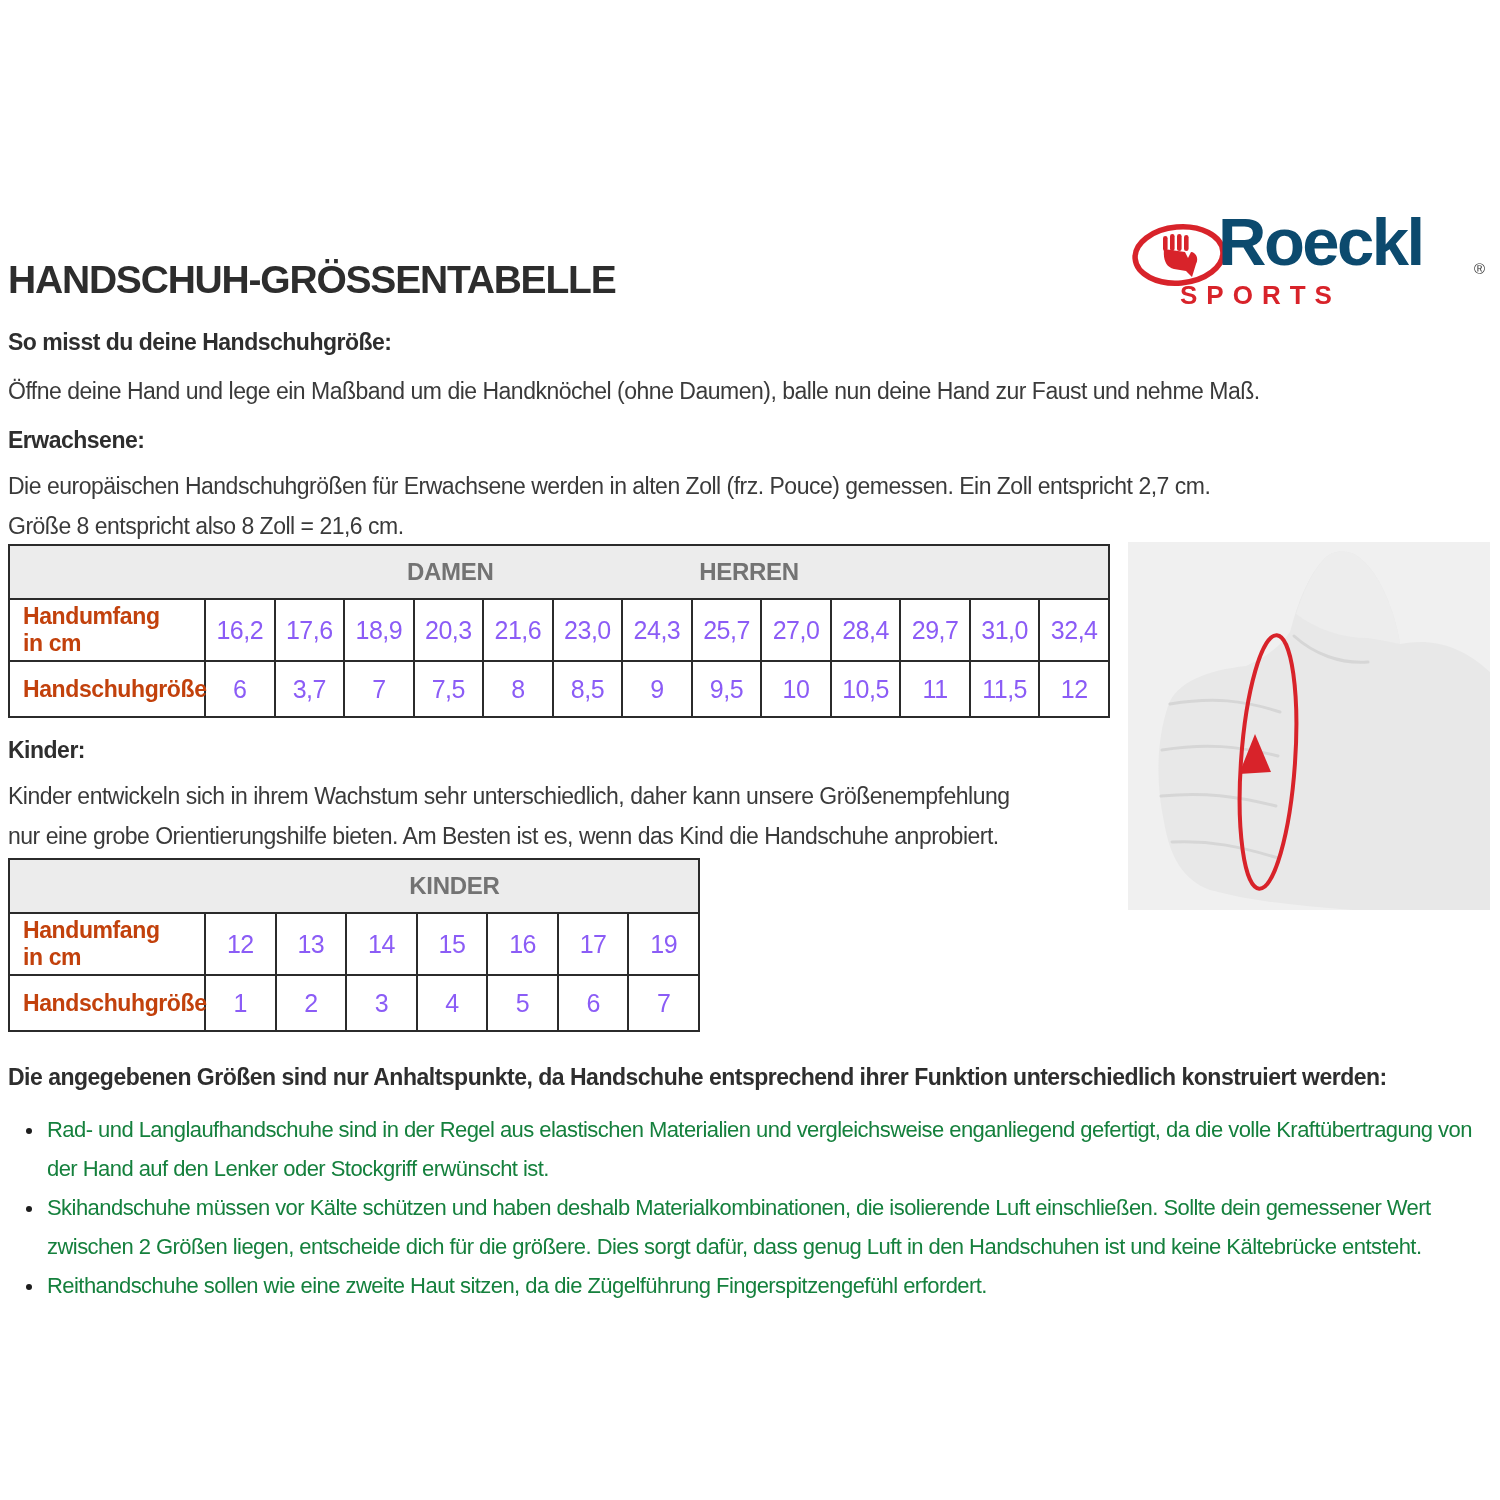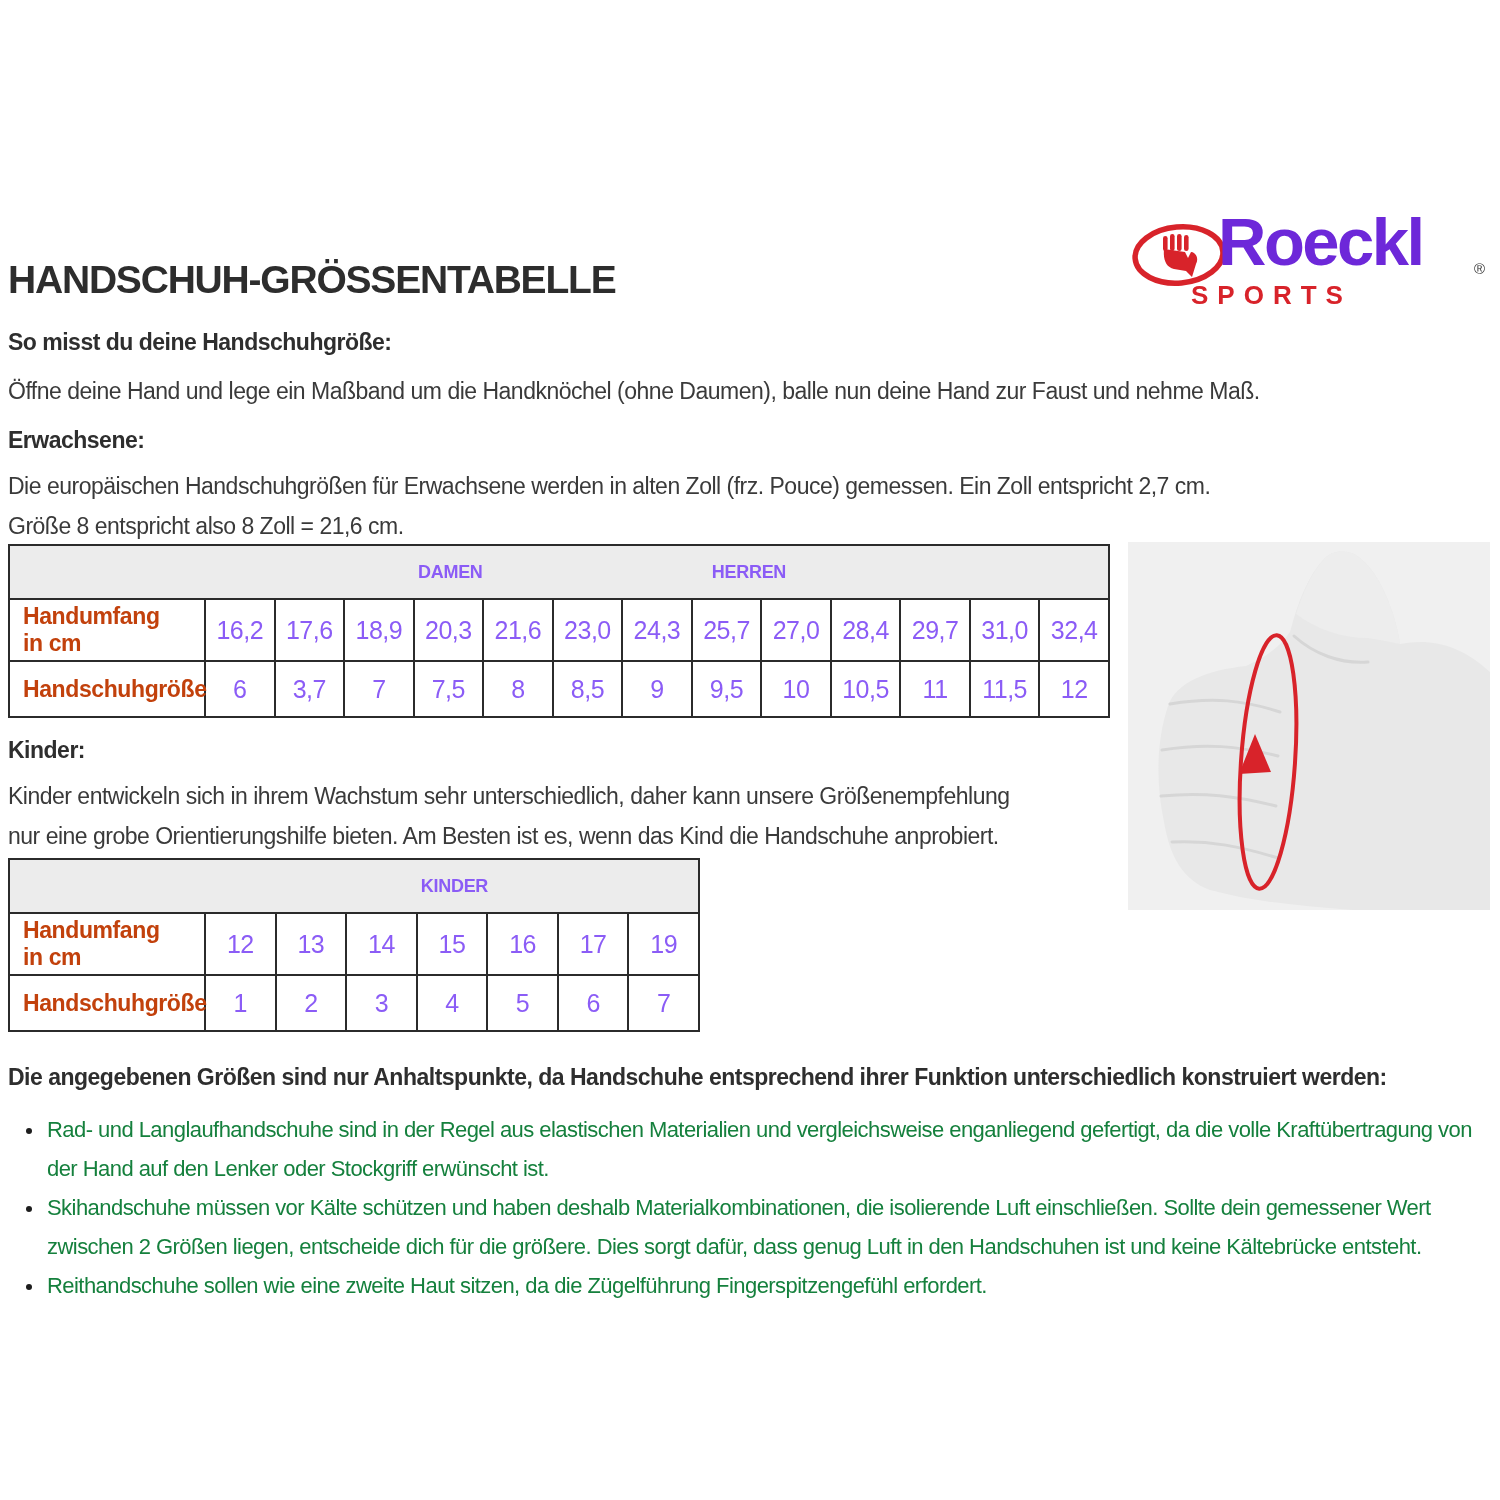--- a/index.html
+++ b/index.html
@@ -7,24 +7,24 @@
     width:1500px;height:1500px;background:#ffffff;
     font-family:"Liberation Sans","DejaVu Sans",sans-serif;
     color:#3a3a3a;
   }
   .page{position:relative;width:1500px;height:1500px;overflow:hidden;background:#fff;}
 
   
   .logo{position:absolute;left:1122px;top:216px;width:375px;height:100px;}
   .logo-oval{position:absolute;left:8px;top:6px;width:100px;height:68px;}
   .brand{position:absolute;left:96px;top:-8px;font-size:67px;font-weight:700;
-         letter-spacing:-2.5px;color:#6d28d9;line-height:1;}
+         letter-spacing:-2.5px;color:#0c4a6e;line-height:1;}
   .reg{position:absolute;left:352px;top:44px;font-size:15px;color:#3a3a3a;}
   .sports{position:absolute;left:58px;top:66px;font-size:26px;font-weight:700;
-          letter-spacing:9px;color:#d8232a;line-height:1;margin-left:11px;}
+          letter-spacing:9px;color:#d8232a;line-height:1;}
 
   
   h1{position:absolute;left:8px;top:258px;margin:0;font-size:39px;font-weight:700;
      letter-spacing:-1.2px;color:#2d2d2d;white-space:nowrap;}
   .sec{position:absolute;left:8px;width:1488px;}
   .sec p{margin:0;font-size:23px;line-height:40px;letter-spacing:-0.5px;}
   .sec .head{font-weight:700;color:#2e2e2e;line-height:34px;}
   .ml{white-space:pre-line;}
   #sec-intro{top:325px;}
   #sec-intro .body-text{margin-top:12px;}
@@ -34,21 +34,21 @@
   #sec-children .body-text{margin-top:9px;}
 
   
   table{border-collapse:collapse;table-layout:fixed;position:absolute;left:8px;
         background:#fff;}
   #adult-table{top:544px;width:1102px;}
   #children-table{top:858px;width:692px;}
   th,td{border:2px solid #2b2b2b;box-sizing:border-box;}
   tr.group-row th{height:54px;background:#ececec;position:relative;border-bottom:2px solid #2b2b2b;}
   .gh{position:absolute;top:50%;transform:translate(-50%,-50%);
-      font-size:18px;font-weight:700;color:#8b5cf6;letter-spacing:-0.3px;white-space:nowrap;}
+      font-size:24px;font-weight:700;color:#737373;letter-spacing:-0.3px;white-space:nowrap;}
   .gh.damen{left:40.1%;}
   .gh.herren{left:67.3%;}
   .gh.kinder{left:64.6%;}
   tr.row-circ{height:62px;}
   tr.row-size{height:56px;}
   th.row-label{font-size:23px;font-weight:700;color:#c2410c;text-align:left;
                padding-left:13px;line-height:27px;white-space:pre-line;letter-spacing:-0.4px;}
   td{font-size:25px;color:#8b5cf6;text-align:center;letter-spacing:-0.5px;}
 
   

